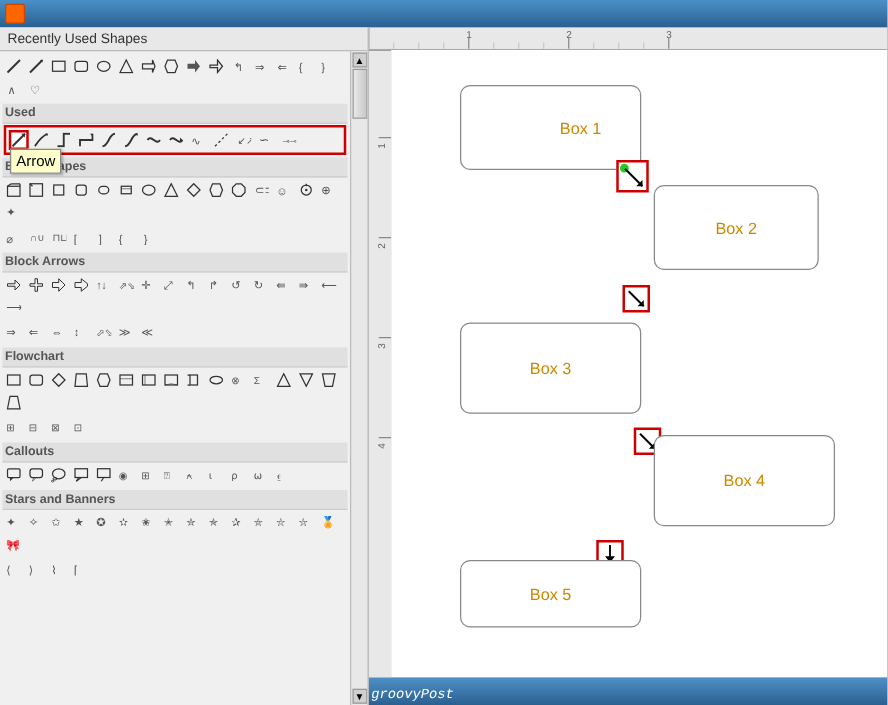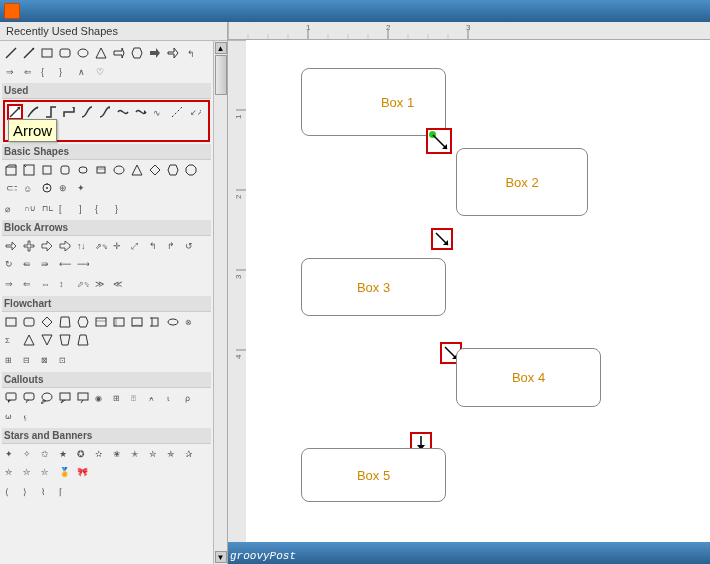--- a/index.html
+++ b/index.html
@@ -22,21 +22,21 @@
     }
 
     
     .main-container {
       display: flex;
       height: calc(564px - 22px);
     }
 
     
     .left-panel {
-      width: 228px;
+      width: 295px;
       background: #f0f0f0;
       border-right: 1px solid #aaa;
       display: flex;
       flex-direction: column;
       overflow: hidden;
     }
 
     .panel-header {
       background: #e8e8e8;
       border-bottom: 1px solid #bbb;
@@ -84,21 +84,21 @@
       border: 2px solid #cc0000;
       margin: 1px;
     }
     .arrow-tooltip {
       position: absolute;
       left: 2px;
       top: 16px;
       background: #ffffcc;
       border: 1px solid #888;
       padding: 2px 4px;
-      font-size: 15px;
+      font-size: 12px;
       z-index: 100;
       white-space: nowrap;
       box-shadow: 1px 1px 2px rgba(0,0,0,0.3);
     }
 
     
     .shape-highlighted {
       border: 2px solid #cc0000 !important;
       background: #fff;
     }
@@ -975,32 +975,32 @@
         <span>Box 2</span>
       </div>
 
       <div style="position:absolute; left:185px; top:188px; width:22px; height:22px; border:2px solid #cc0000; background:white; display:flex; align-items:center; justify-content:center;">
         <svg width="16" height="16">
           <line x1="2" y1="2" x2="14" y2="14" stroke="#000" stroke-width="1.5"></line>
           <polygon points="9,14 14,14 14,9" fill="#000"></polygon>
         </svg>
       </div>
 
-      <div class="canvas-box" style="left:55px; top:218px; width:145px; height:58px;">
+      <div class="canvas-box" style="left:55px; top:218px; width:145px; height:73px;">
         <span>Box 3</span>
       </div>
 
       <div style="position:absolute; left:194px; top:302px; width:22px; height:22px; border:2px solid #cc0000; background:white; display:flex; align-items:center; justify-content:center;">
         <svg width="16" height="16">
           <line x1="2" y1="2" x2="14" y2="14" stroke="#000" stroke-width="1.5"></line>
           <polygon points="9,14 14,14 14,9" fill="#000"></polygon>
         </svg>
       </div>
 
-      <div class="canvas-box" style="left:210px; top:308px; width:145px; height:59px;">
+      <div class="canvas-box" style="left:210px; top:308px; width:145px; height:73px;">
         <span>Box 4</span>
       </div>
 
       <div style="position:absolute; left:164px; top:392px; width:22px; height:22px; border:2px solid #cc0000; background:white; display:flex; align-items:center; justify-content:center;">
         <svg width="16" height="16">
           <line x1="8" y1="1" x2="8" y2="14" stroke="#000" stroke-width="1.5"></line>
           <polygon points="4,10 8,15 12,10" fill="#000"></polygon>
         </svg>
       </div>
 

